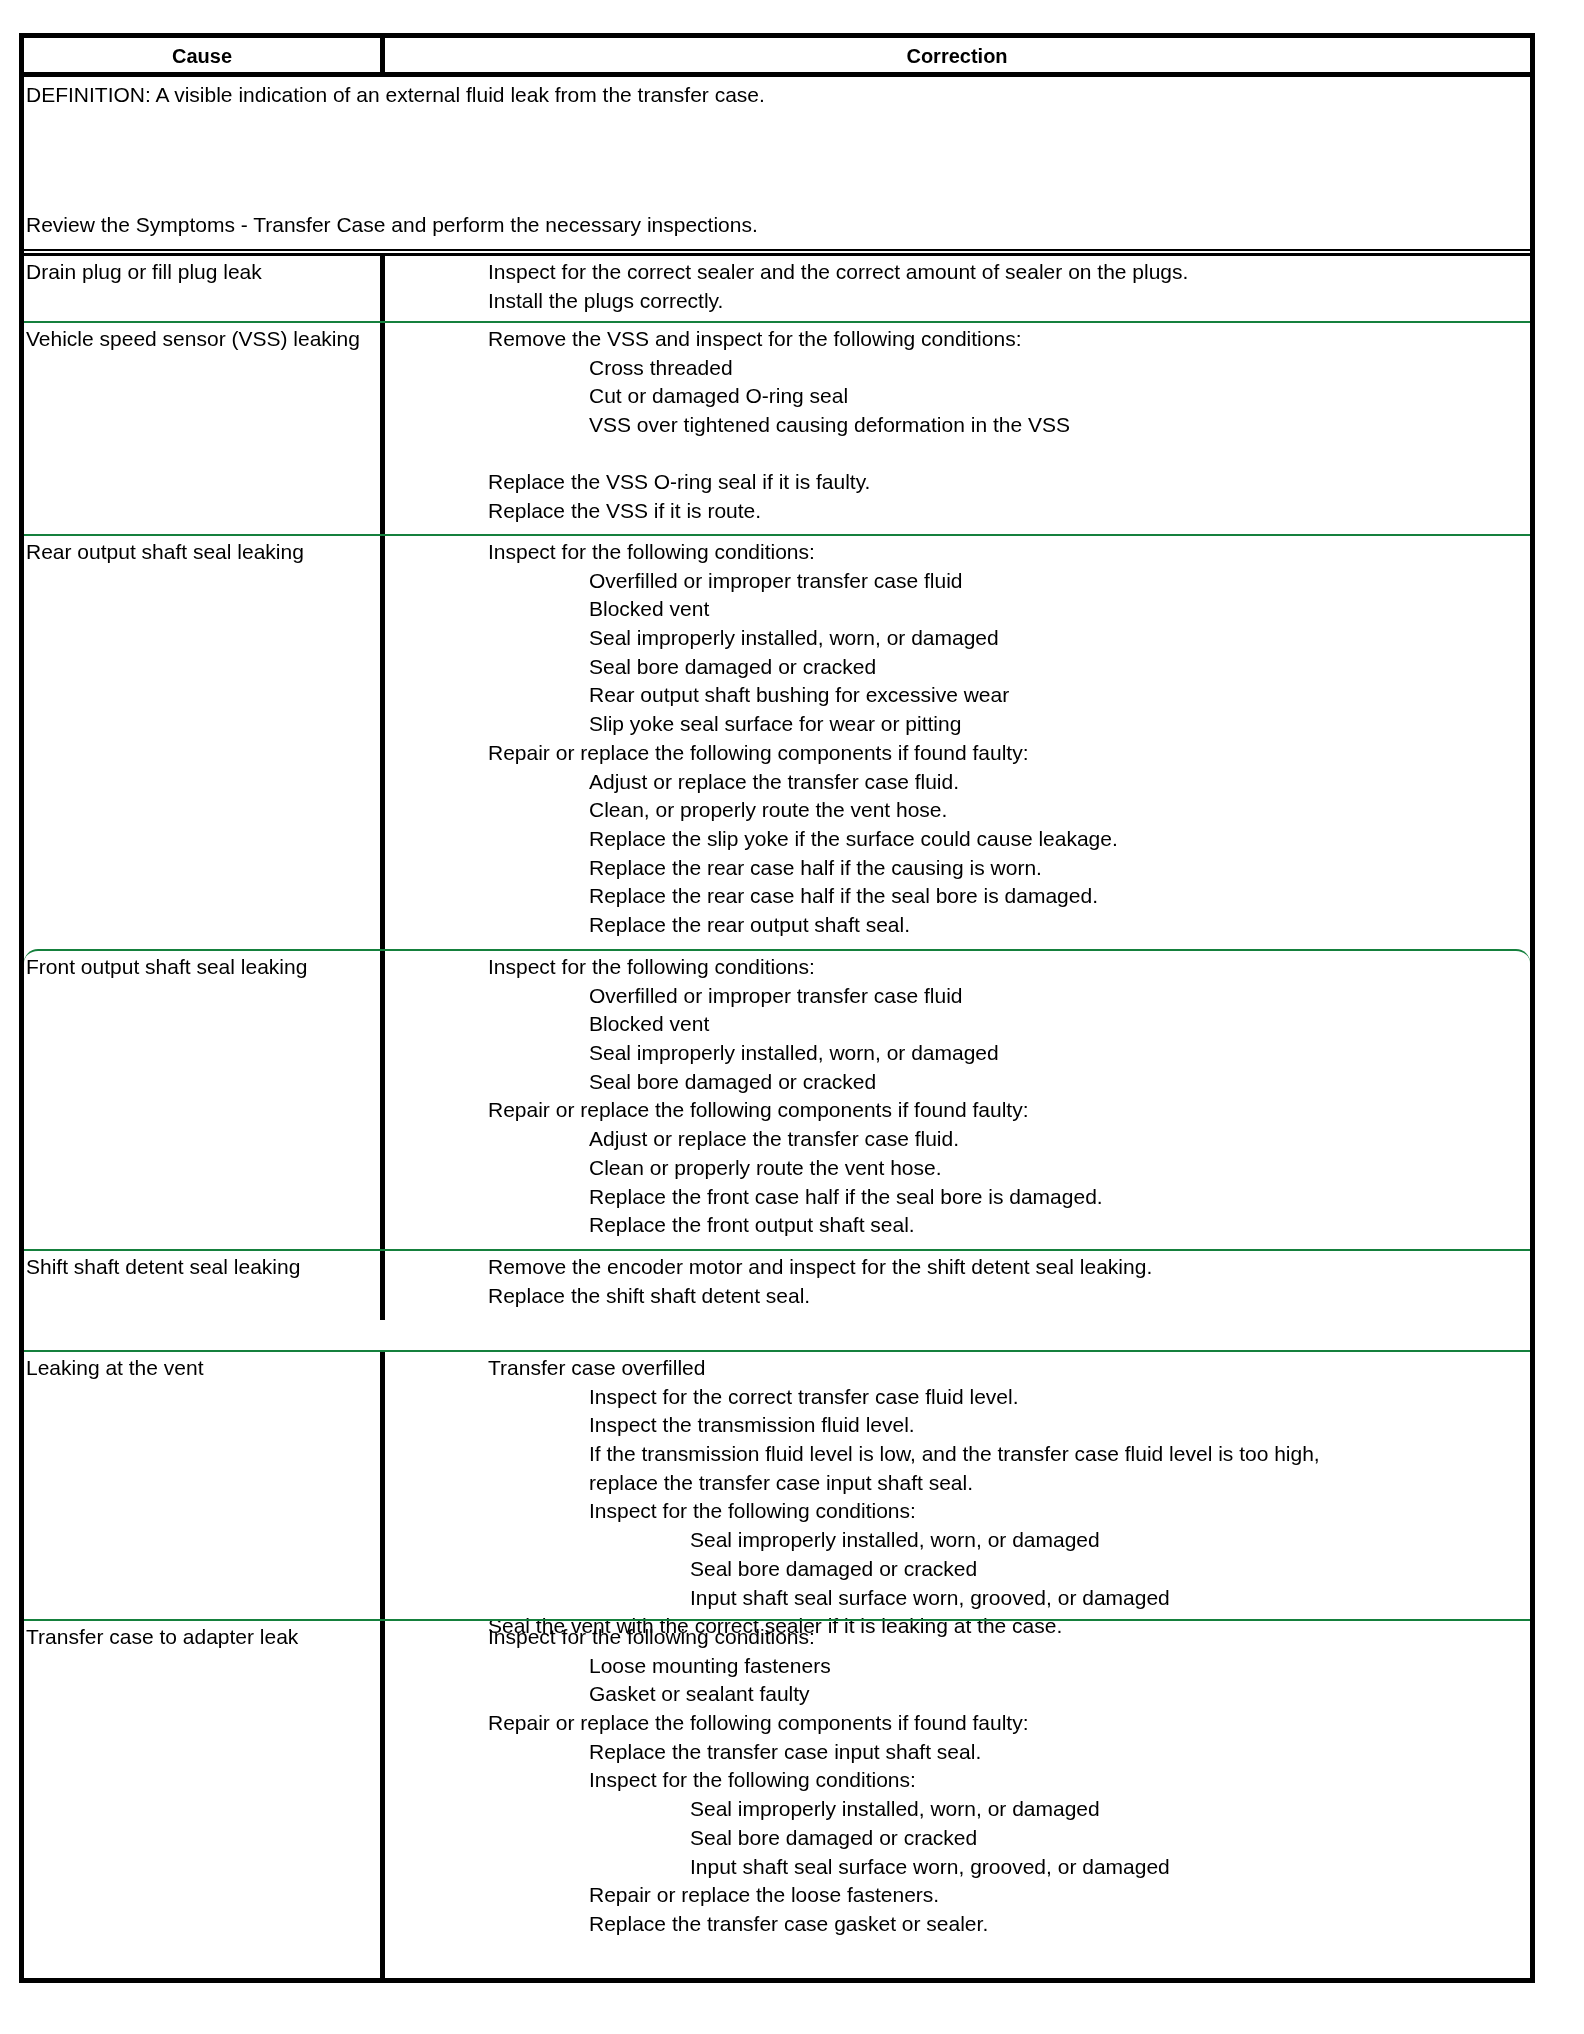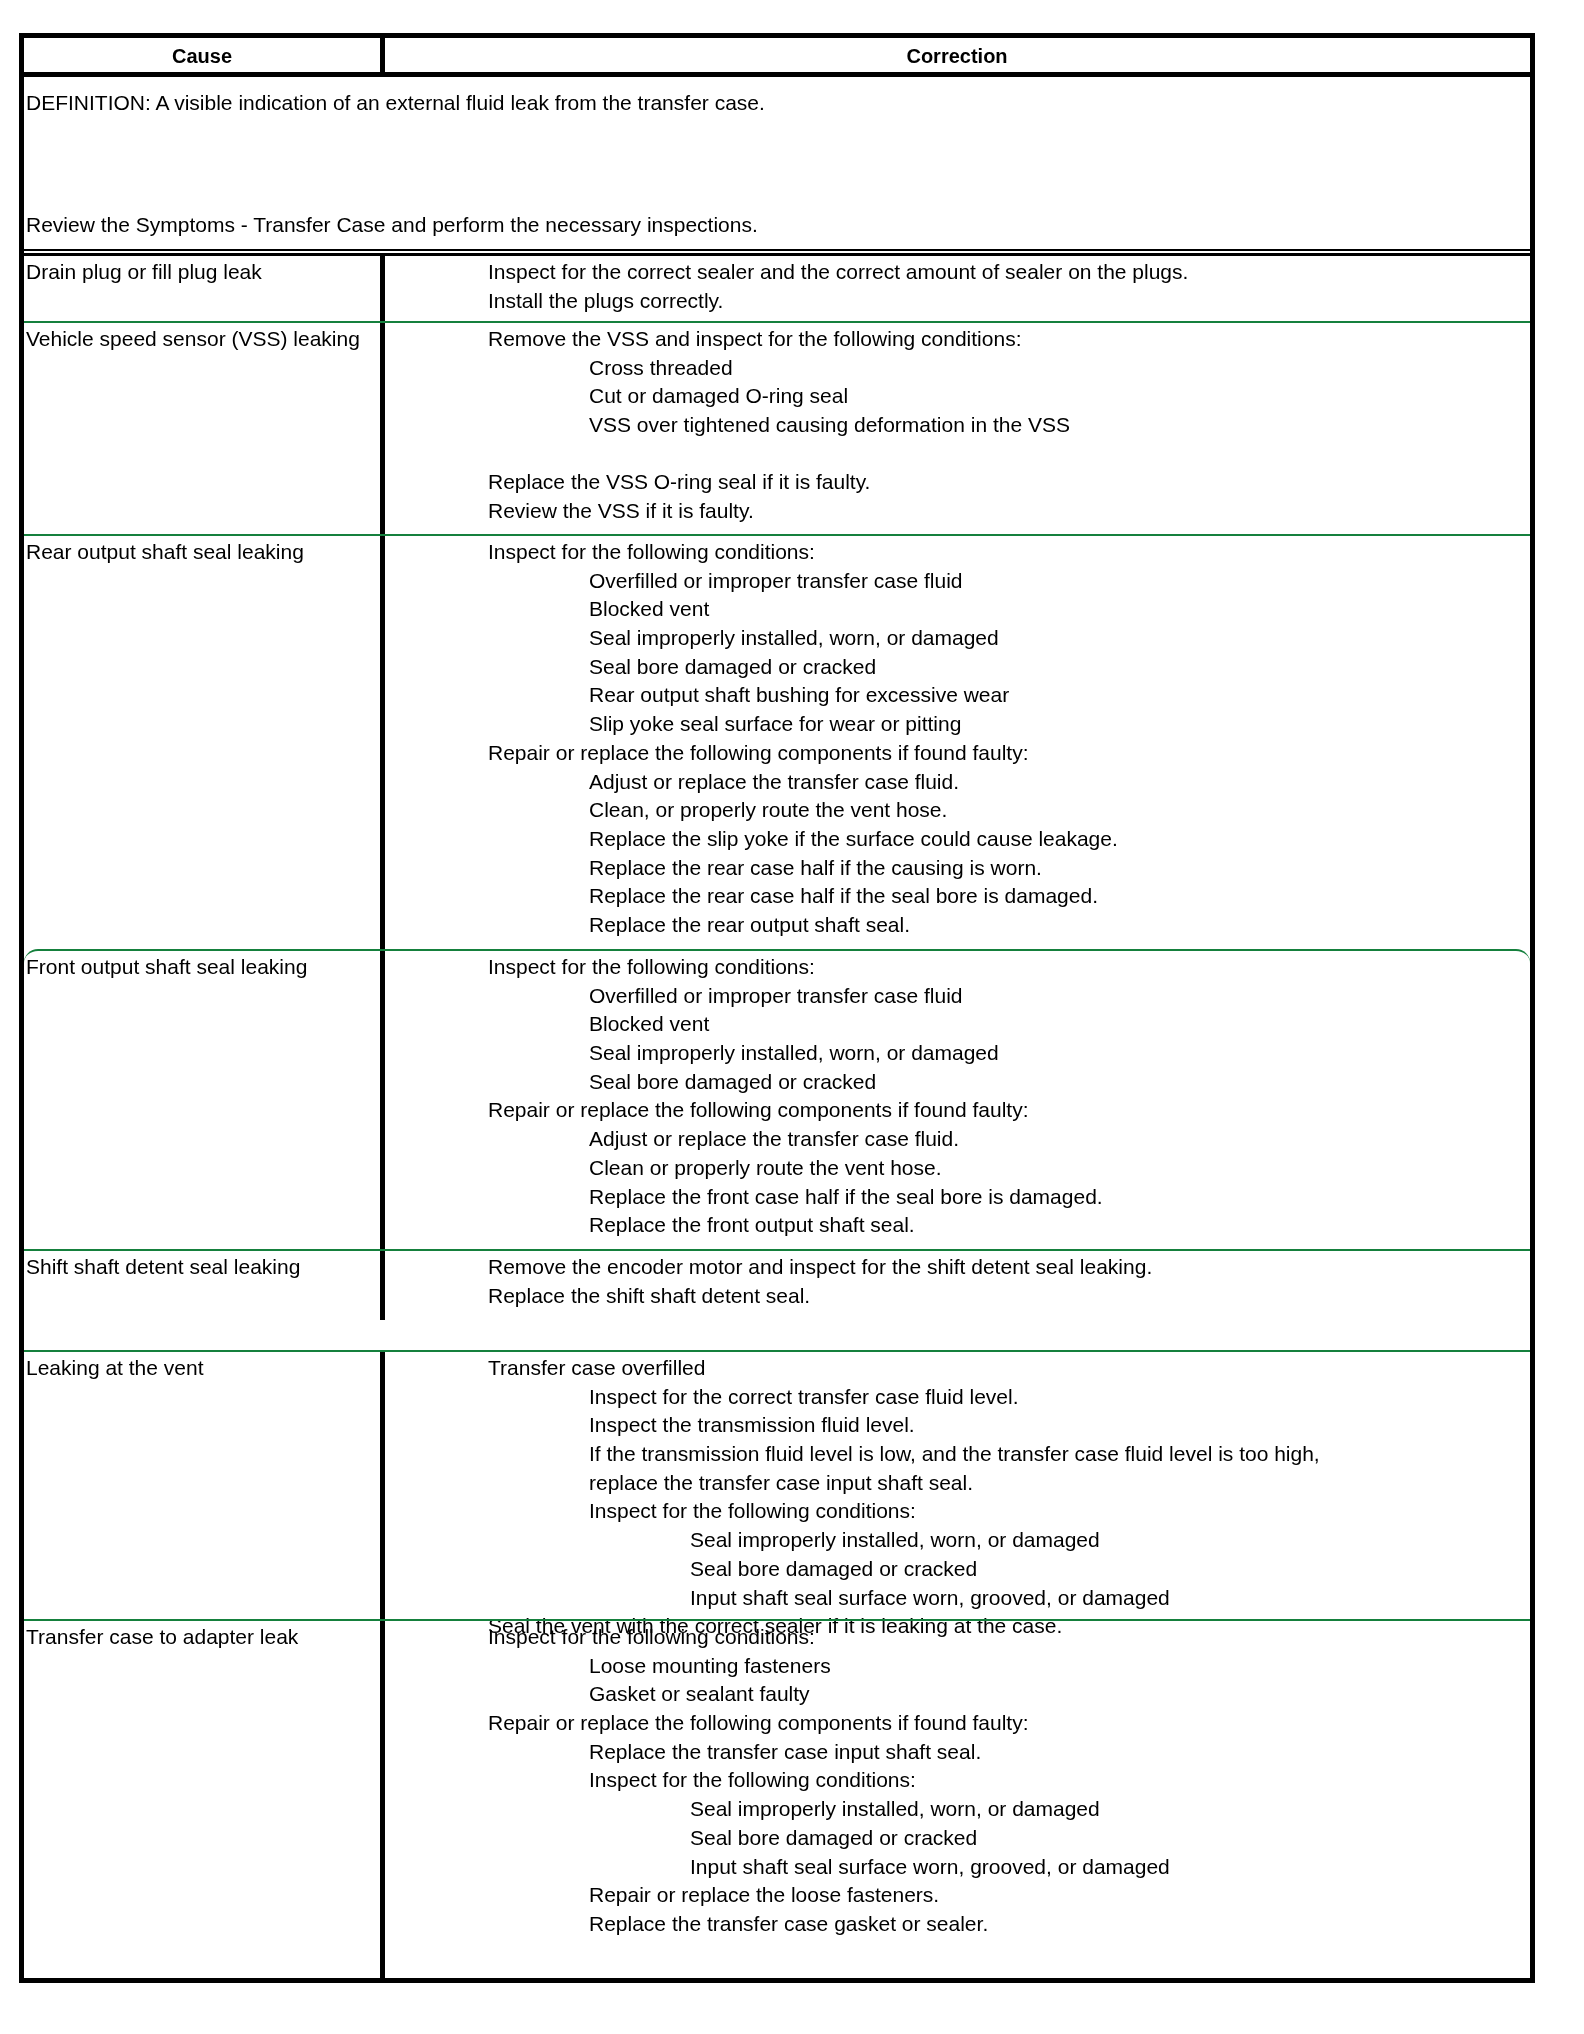--- a/index.html
+++ b/index.html
@@ -102,21 +102,21 @@
 
 <div id="table">
 
   <div class="row header-row">
     <div class="header-cell header-cause">Cause</div>
     <div class="divider" style="top:0;height:39px;"></div>
     <div class="header-cell header-correction">Correction</div>
   </div>
 
   <div class="row def-row">
-    <div class="def-line" style="top:4px;margin-top:8px;">DEFINITION: A visible indication of an external fluid leak from the transfer case.</div>
+    <div class="def-line" style="top:4px;">DEFINITION: A visible indication of an external fluid leak from the transfer case.</div>
     <div class="def-line" style="top:134px;">Review the Symptoms - Transfer Case and perform the necessary inspections.</div>
   </div>
   <div class="double-line" style="top:211px;"></div>
 
   <div class="row data-row first" style="top:218px;height:70px;">
     <div class="divider" style="top:0;height:70px;"></div>
     <div class="cause-cell">Drain plug or fill plug leak</div>
     <div class="correction-cell" data-row="0">
         <div class="cline lvl0">Inspect for the correct sealer and the correct amount of sealer on the plugs.</div>
         <div class="cline lvl0">Install the plugs correctly.</div>
@@ -126,21 +126,21 @@
   <div class="row data-row" style="top:283px;height:213px;">
     <div class="divider" style="top:0;height:213px;"></div>
     <div class="cause-cell">Vehicle speed sensor (VSS) leaking</div>
     <div class="correction-cell" data-row="1">
         <div class="cline lvl0">Remove the VSS and inspect for the following conditions:</div>
         <div class="cline lvl1">Cross threaded</div>
         <div class="cline lvl1">Cut or damaged O-ring seal</div>
         <div class="cline lvl1">VSS over tightened causing deformation in the VSS</div>
         <div class="cline lvl0"></div>
         <div class="cline lvl0">Replace the VSS O-ring seal if it is faulty.</div>
-        <div class="cline lvl0">Review the VSS if it is faulty.</div>
+        <div class="cline lvl0">Replace the VSS if it is route.</div>
       </div>
   </div>
 
   <div class="row data-row" style="top:496px;height:415px;">
     <div class="divider" style="top:0;height:415px;"></div>
     <div class="cause-cell">Rear output shaft seal leaking</div>
     <div class="correction-cell" data-row="2">
         <div class="cline lvl0">Inspect for the following conditions:</div>
         <div class="cline lvl1">Overfilled or improper transfer case fluid</div>
         <div class="cline lvl1">Blocked vent</div>

